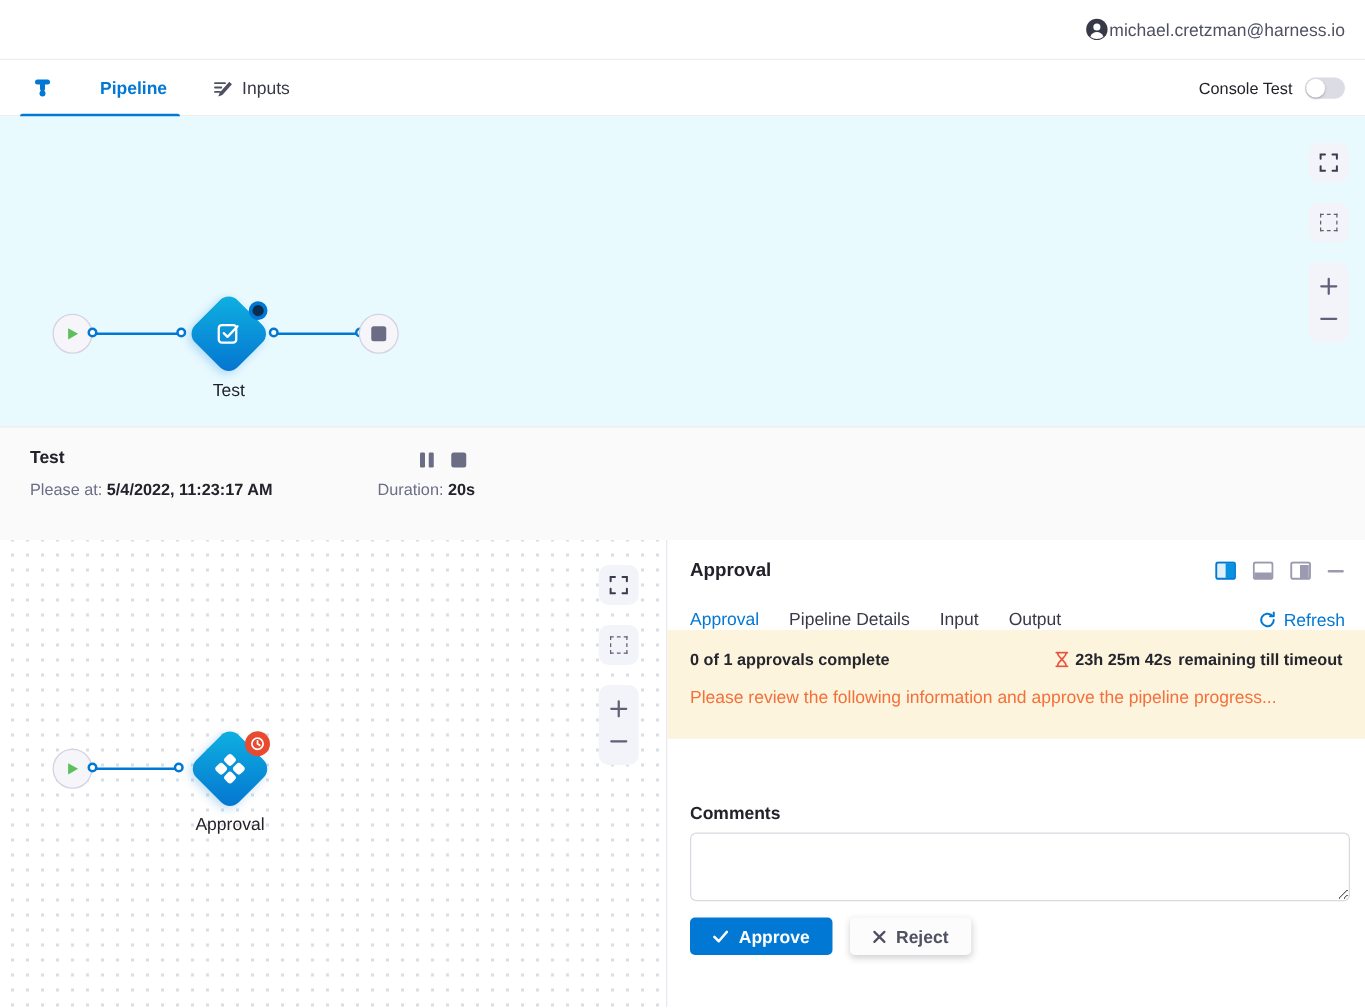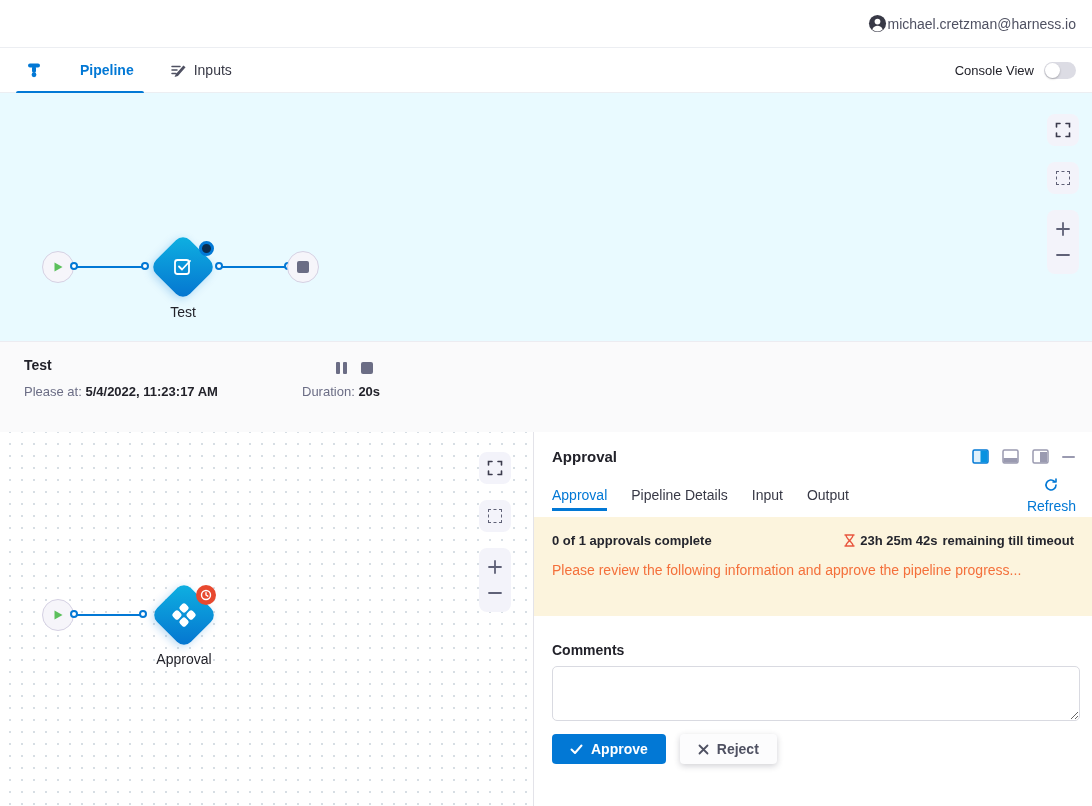--- a/index.html
+++ b/index.html
@@ -64,23 +64,23 @@
 
   
   .panel { position:absolute; left:534px; top:432px; width:558px; height:374px; background:#fff; }
   .panel-header { position:absolute; left:18px; right:16px; top:16px; display:flex; align-items:center; }
   .panel-title { font-size:15px; font-weight:bold; color:#22222a; }
   .panel-header-icons { margin-left:auto; display:flex; align-items:center; gap:13px; }
   .panel-tabs { position:absolute; left:18px; right:16px; top:54px; height:26px; display:flex; align-items:center; gap:24px; }
   .ptab { position:relative; font-size:14px; color:#383946; cursor:pointer; padding-bottom:8px; }
   .ptab.active { color:#0278d5; }
   .ptab.active::after { content:""; position:absolute; left:0; right:0; bottom:0; height:3px; background:#0278d5; }
-  .refresh { margin-left:auto; display:flex; align-items:center; gap:6px; color:#0278d5; font-size:14px; cursor:pointer; padding-bottom:6px;flex-direction:column; }
-
-  .banner { position:absolute; left:0; top:85px; width:558px; height:99px; background:#fcf4dd; padding:16px 18px; }
+  .refresh { margin-left:auto; display:flex; align-items:center; gap:6px; color:#0278d5; font-size:14px; cursor:pointer; padding-bottom:6px; }
+
+  .banner { position:absolute; left:0; top:72px; width:558px; height:87px; background:#fcf4dd; padding:16px 18px; }
   .banner-row1 { display:flex; align-items:center; font-size:13px; font-weight:bold; color:#24252d; }
   .banner-timeout { margin-left:auto; display:flex; align-items:center; gap:5px; }
   .banner-msg { margin-top:14px; font-size:14px; color:#f4703b; }
 
   .comments-label { position:absolute; left:18px; top:210px; font-size:14px; font-weight:bold; color:#22222a; }
   .comments-input { position:absolute; left:18px; top:234px; width:528px; height:55px; border:1px solid #d9dae1; border-radius:5px;
                     resize:both; font-family:"Liberation Sans",sans-serif; font-size:14px; padding:6px 8px; color:#22222a; }
   .btn-row { position:absolute; left:18px; top:302px; display:flex; gap:14px; }
   .btn { height:30px; border-radius:4px; border:none; font-size:14px; font-weight:bold; display:flex; align-items:center; gap:8px;
          padding:0 18px; cursor:pointer; font-family:"Liberation Sans",sans-serif; }
@@ -119,21 +119,21 @@
     <div class="main-tab">
       <span style="display:flex;">
         <svg width="16" height="16" viewBox="0 0 16 16" fill="none" stroke="#4f5162" stroke-width="1.5" stroke-linecap="round">
             <path d="M2 4.5h8M2 8h5M2 11.5h4"></path>
             <path d="M6.5 12.5l7-8M13.5 4.5l1 .9-7 8-1.6.5.6-1.4z"></path>
           </svg>
       </span>
       <span>Inputs</span>
     </div>
     <div class="tabbar-right">
-      <span class="console-label">Console View</span>
+      <span class="console-label">Console Test</span>
       <div class="toggle">
           <div class="knob"></div>
         </div>
     </div>
   </div>
 
   <div class="canvas-top">
     <div class="node-circle" style="left:42px; top:158px;">
       <svg width="12" height="12" viewBox="0 0 12 12">
           <path d="M2.5 1.5l8 4.5-8 4.5z" fill="#5cc05c"></path>

